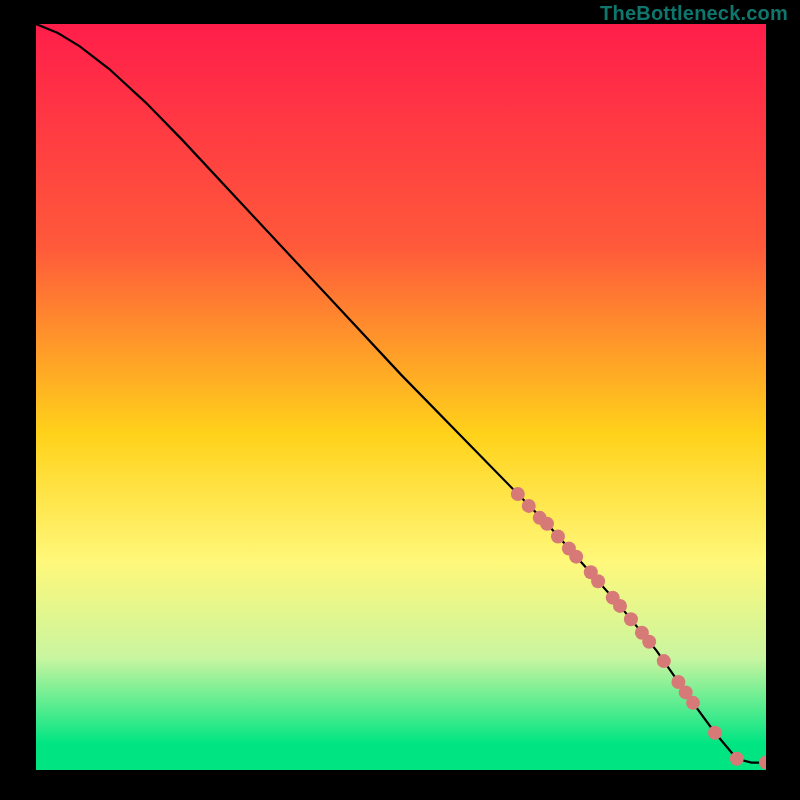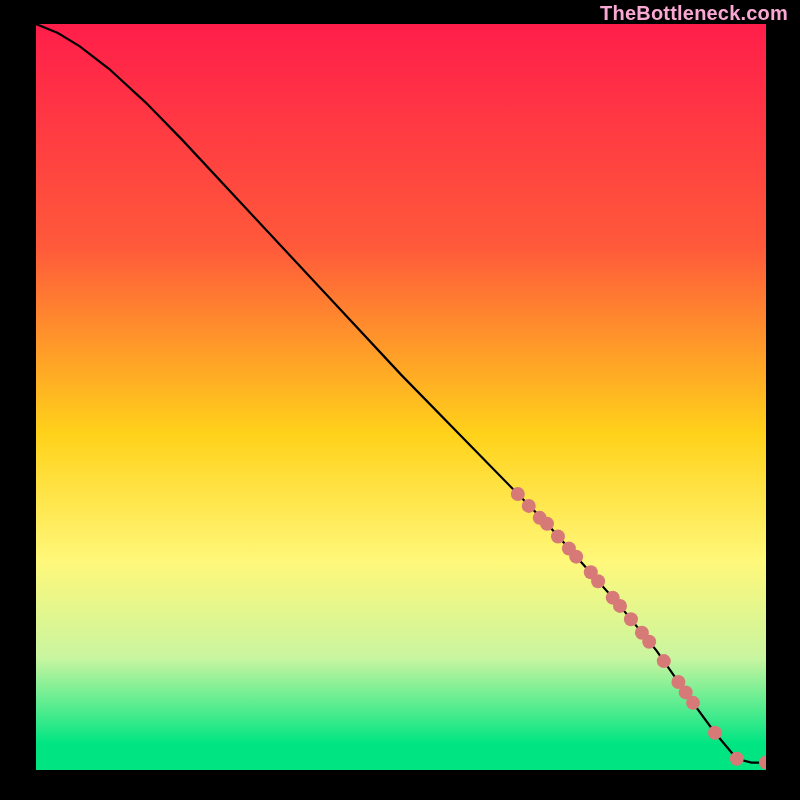--- a/index.html
+++ b/index.html
@@ -14,21 +14,21 @@
   .stage {
     position: relative;
     width: 800px;
     height: 800px;
     background: #000;
   }
   .watermark {
     position: absolute;
     top: 2px;
     right: 12px;
-    color: #f9a8d4;
+    color: #0f766e;
     font-size: 20px;
     font-weight: 600;
     letter-spacing: 0.2px;
     z-index: 5;
   }
   .plot {
     position: absolute;
     left: 36px;
     top: 24px;
     width: 730px;

